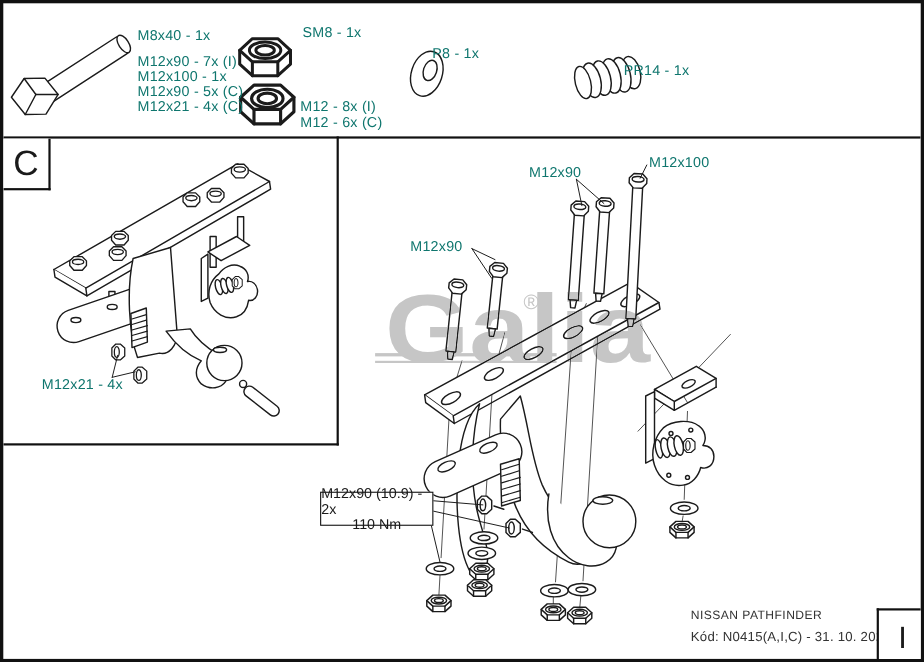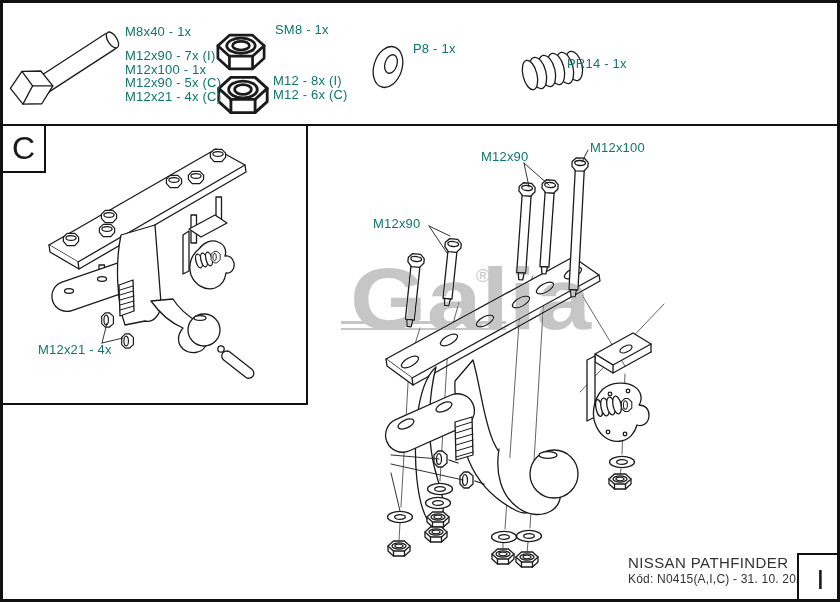--- a/index.html
+++ b/index.html
@@ -16,21 +16,21 @@
         border-right:2px solid #111;border-bottom:2px solid #111;z-index:5;
         display:flex;align-items:center;justify-content:center;
         font-size:32px;font-weight:400;color:#1a1a1a;}
   .torque-box{position:absolute;left:288px;top:444px;width:101px;height:29px;background:#fff;
         border:1.5px solid #111;z-index:6;display:flex;flex-direction:column;
         align-items:center;justify-content:center;font-size:13px;line-height:14px;color:#1a1a1a;}
   .ibox{position:absolute;left:794px;top:550px;width:43px;height:49px;background:#fff;
         border-left:2px solid #111;border-top:2px solid #111;z-index:6;
         display:flex;align-items:center;justify-content:center;
         font-size:28px;color:#1a1a1a;}
-  .footer-vehicle{position:absolute;left:625px;top:551px;font-size:15px;letter-spacing:.4px;color:#333;z-index:6;}
+  .footer-vehicle{position:absolute;left:625px;top:551px;font-size:11px;letter-spacing:.4px;color:#333;z-index:6;}
   .footer-code{position:absolute;left:625px;top:569px;font-size:12px;letter-spacing:.2px;color:#333;z-index:6;}
   .wm{position:absolute;left:347px;top:252px;font-size:88px;font-weight:bold;color:#c6c6c6;
       z-index:5;letter-spacing:0px;transform:scaleX(1.12);transform-origin:left top;
       mix-blend-mode:darken;line-height:88px;}
   .wm-reg{position:absolute;left:473px;top:262px;font-size:19px;color:#c6c6c6;z-index:5;mix-blend-mode:darken;}
   .wm-bar{position:absolute;left:338px;width:165px;height:2.5px;background:#c6c6c6;z-index:5;mix-blend-mode:darken;}
 </style>
 </head>
 <body>
 
@@ -315,32 +315,36 @@
   </div>
 
   <div class="lbl" style="left:122px;top:22px">M8x40 - 1x</div>
   <div class="lbl" style="left:122px;top:46px">
     <div>M12x90 - 7x (I)</div>
     <div>M12x100 - 1x</div>
     <div>M12x90 - 5x (C)</div>
     <div>M12x21 - 4x (C)</div>
   </div>
   <div class="lbl" style="left:272px;top:20px">SM8 - 1x</div>
-  <div class="lbl" style="left:270px;top:71px;line-height:14px">
+  <div class="lbl" style="left:270px;top:87px;line-height:14px">
     <div>M12 - 8x (I)</div>
     <div>M12 - 6x (C)</div>
   </div>
-  <div class="lbl" style="left:410px;top:39px">P8 - 1x</div>
+  <div class="lbl" style="left:390px;top:39px">P8 - 1x</div>
   <div class="lbl" style="left:564px;top:54px">PR14 - 1x</div>
 
   <div class="lbl" style="left:370px;top:214px">M12x90</div>
   <div class="lbl" style="left:478px;top:147px">M12x90</div>
   <div class="lbl" style="left:587px;top:138px">M12x100</div>
   <div class="lbl" style="left:35px;top:340px">M12x21 - 4x</div>
 
+  <div class="torque-box">
+    <div>M12x90 (10.9) - 2x</div>
+    <div>110 Nm</div>
+  </div>
 
   <div class="footer-vehicle">NISSAN PATHFINDER</div>
   <div class="footer-code">Kód: N0415(A,I,C) - 31. 10. 2022</div>
   <div class="ibox">
     <span>I</span>
   </div>
 
 </div>
 
 </body></html>

